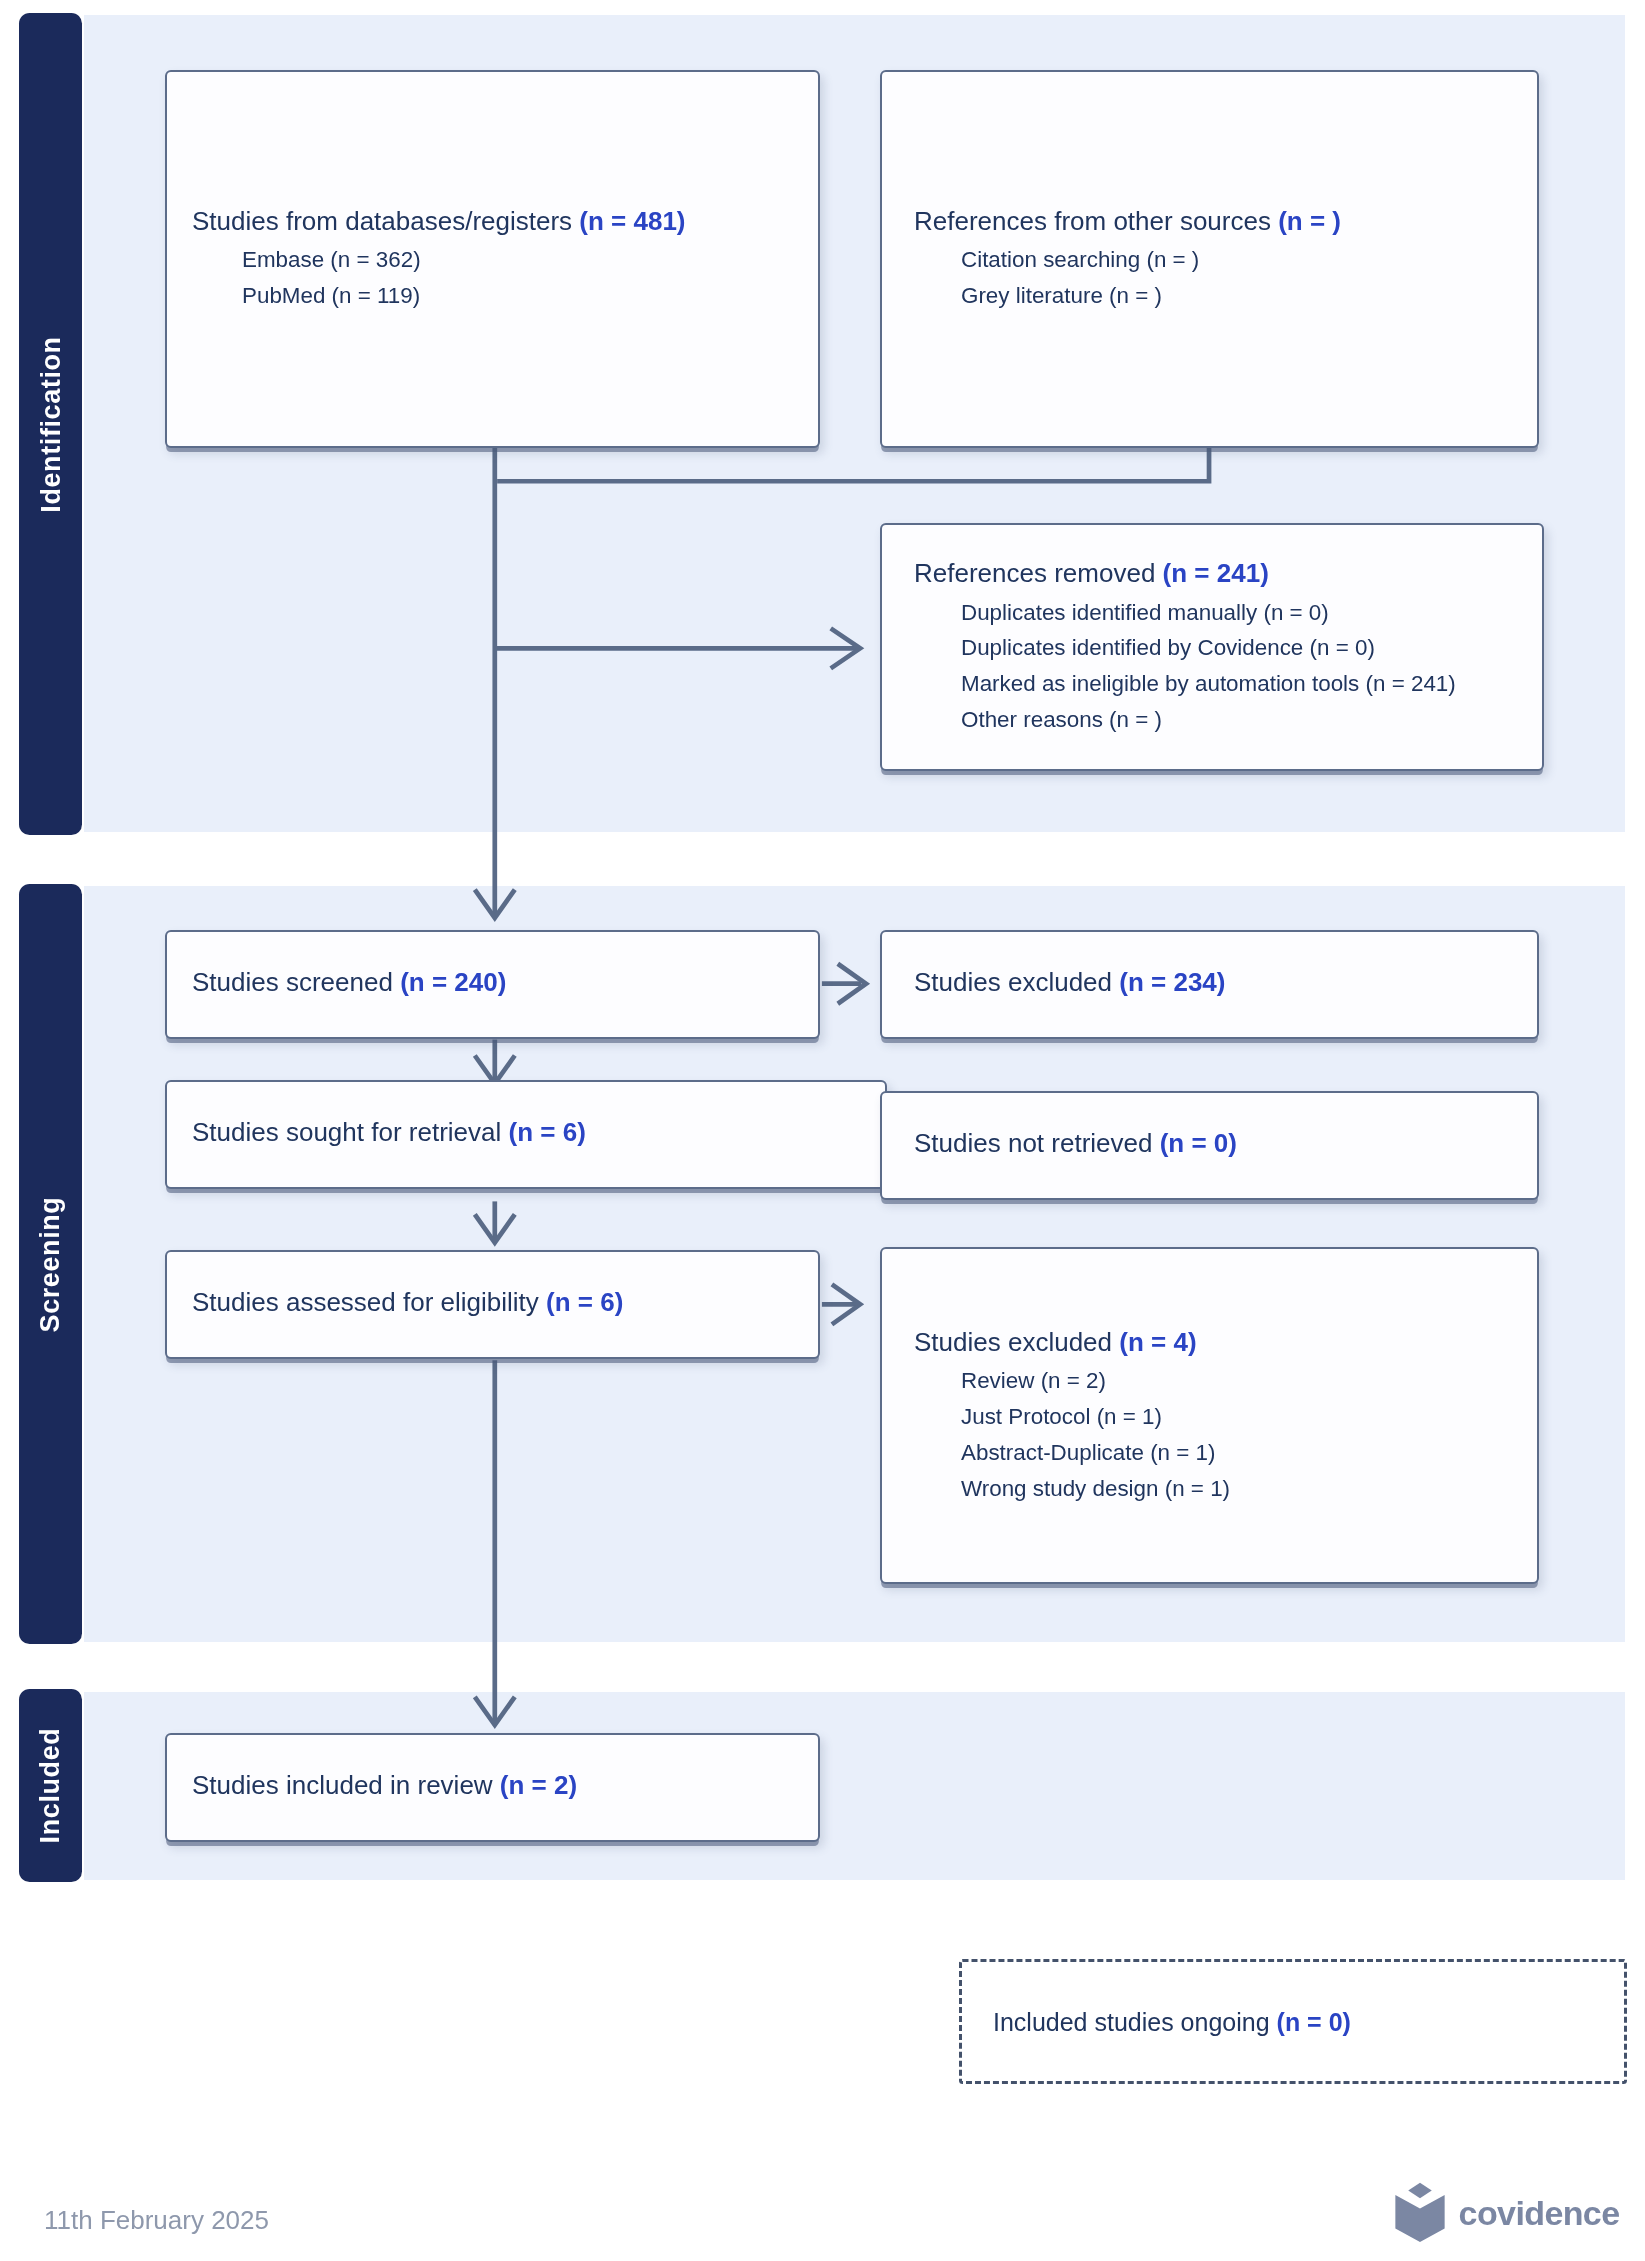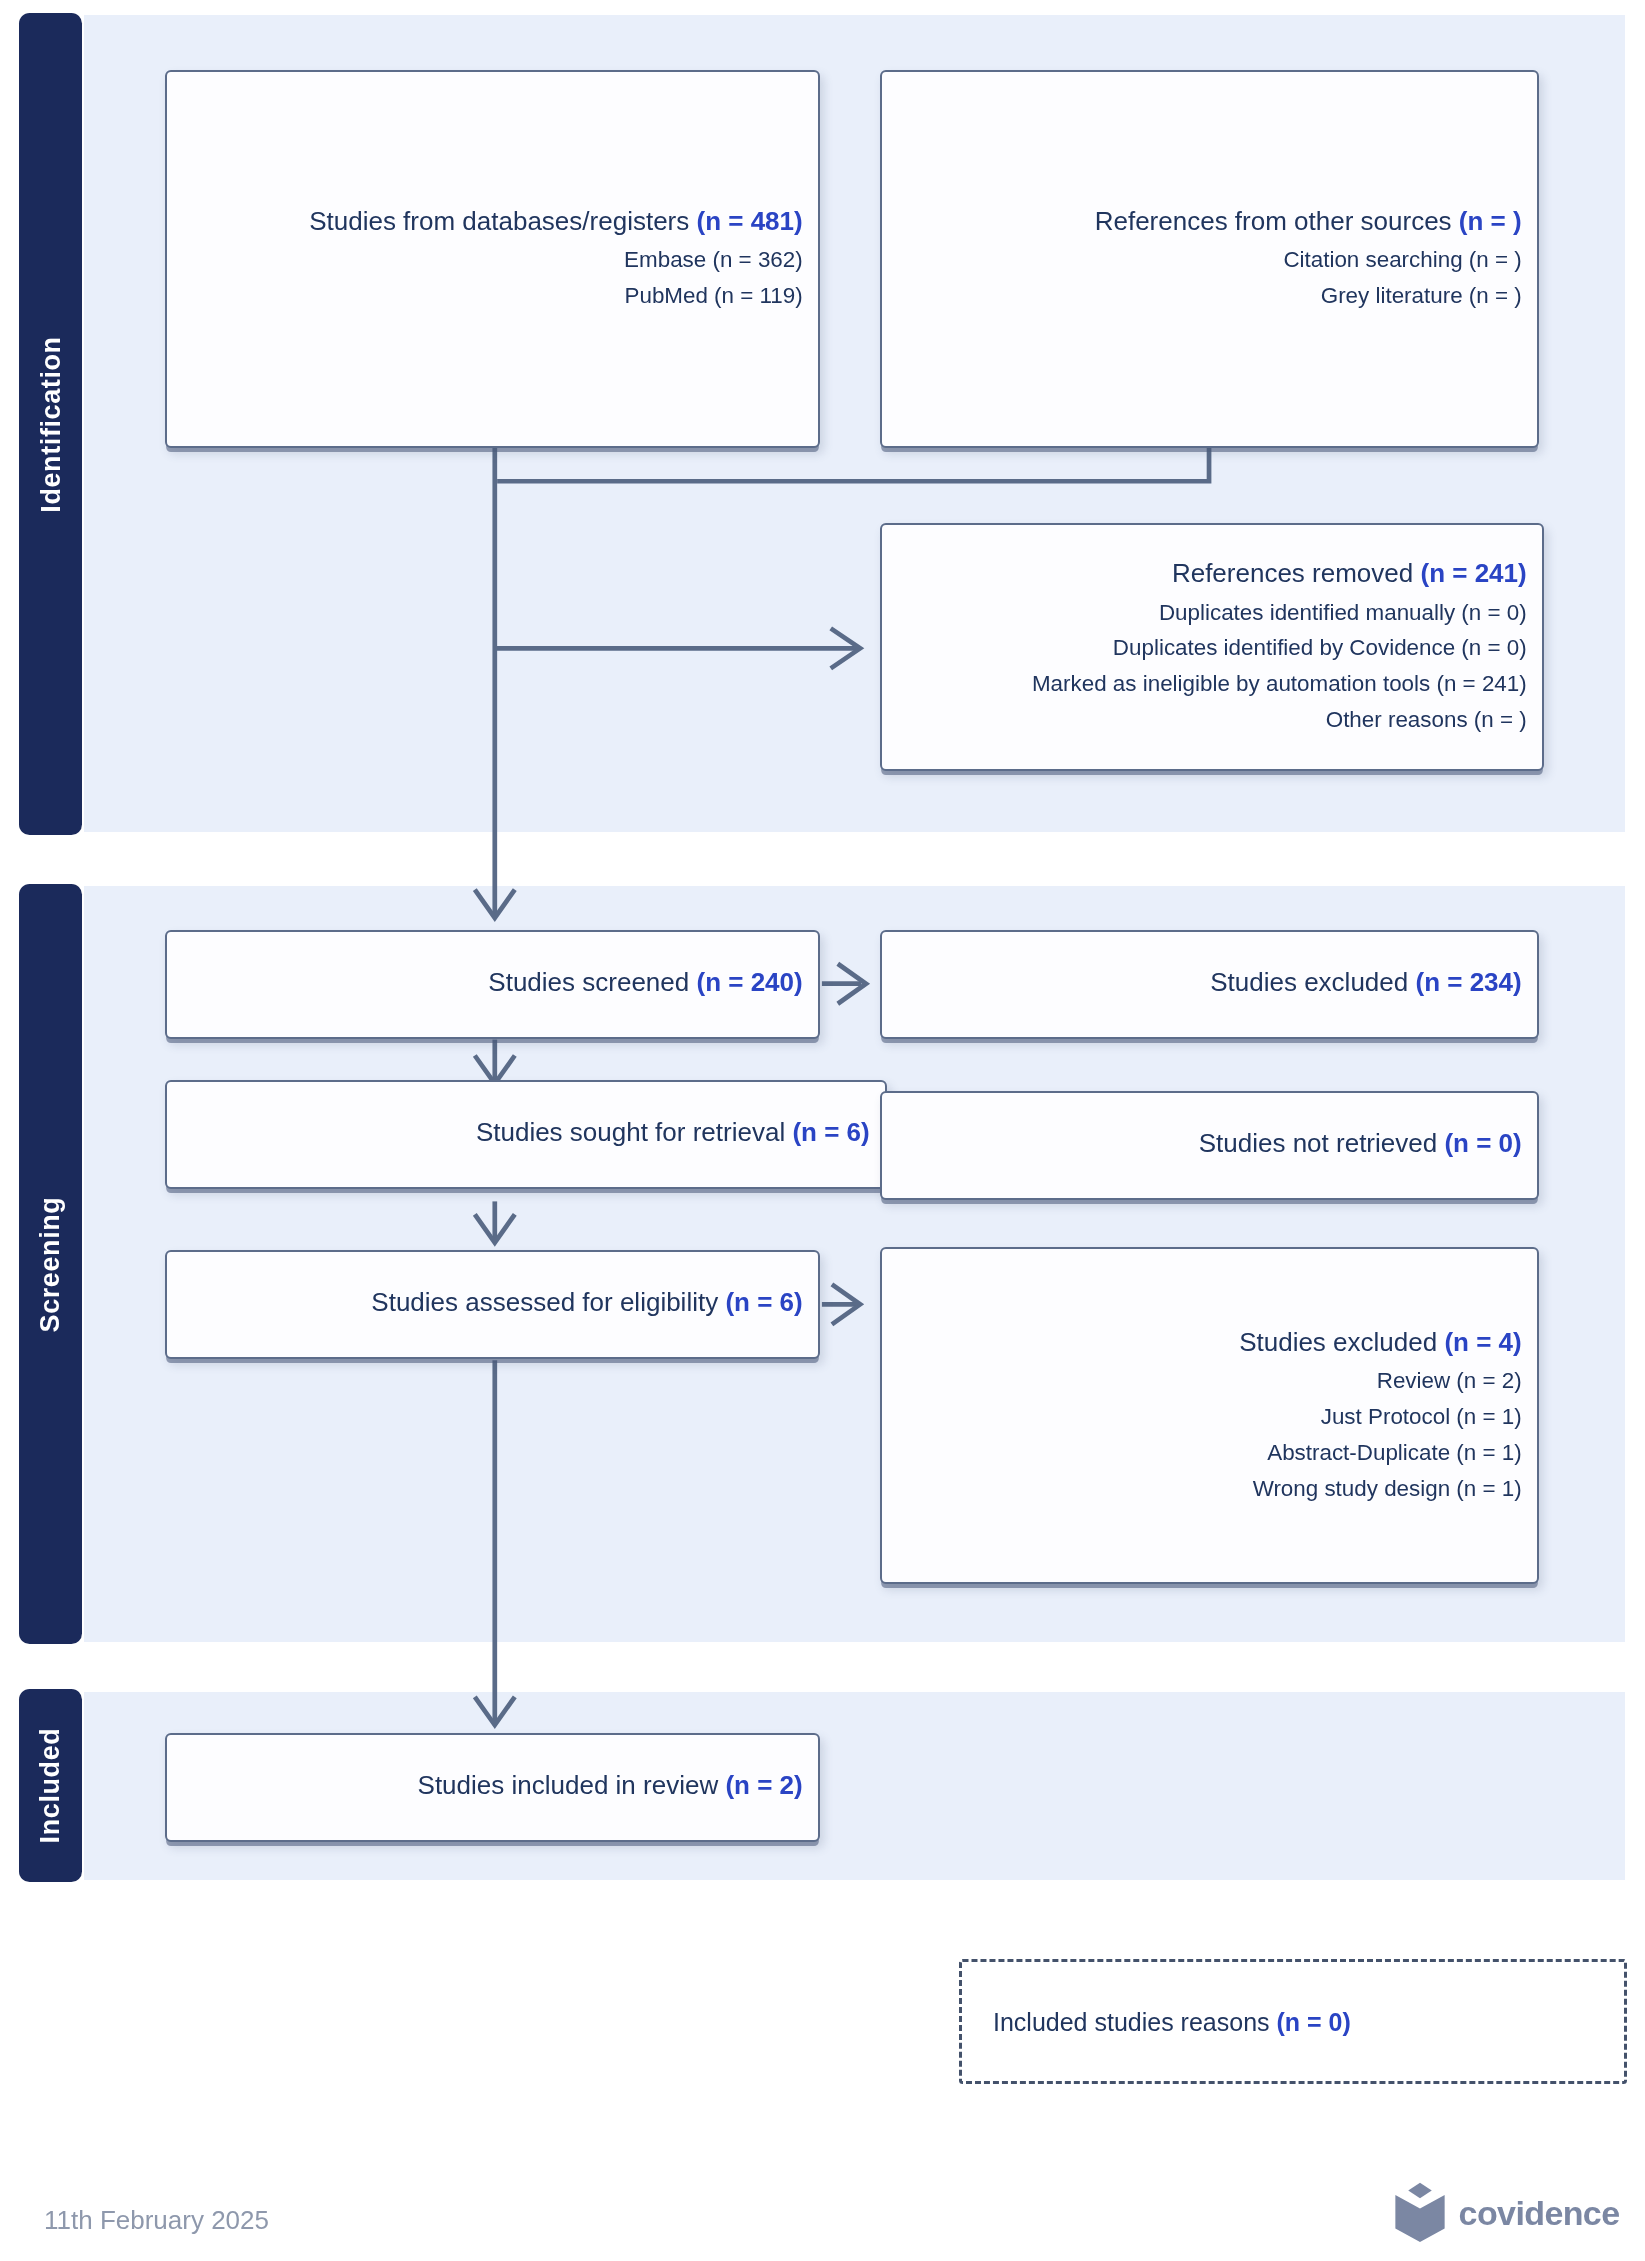--- a/index.html
+++ b/index.html
@@ -23,21 +23,21 @@
     position:absolute;left:19.4px;width:63px;background:var(--navy);border-radius:10.6px;
     display:flex;align-items:center;justify-content:center;
   }
   .pill span{
     transform:rotate(-90deg);white-space:nowrap;color:#ffffff;font-weight:bold;
     font-size:27px;letter-spacing:0.6px;
   }
   .box{
     position:absolute;background:#FDFDFF;border:2.9px solid var(--border);border-radius:5.9px;
     box-sizing:border-box;display:flex;flex-direction:column;justify-content:center;
-    align-items:flex-end;padding:10.6px 15.3px 10.6px 25px;
+    align-items:flex-start;padding:10.6px 15.3px 10.6px 25px;
     box-shadow:0 5.3px 0 -1.2px rgba(74,90,122,.55), 3.5px 5.9px 9.4px rgba(74,90,122,.18);
   }
   .box.right{padding-left:32px;}
   .title{font-size:26px;line-height:1.35;margin-bottom:3.5px;}
   .n{font-weight:bold;color:var(--accent);}
   .item{font-size:22.4px;line-height:1.6;padding-left:50px;}
   .box.right .item{padding-left:47px;}
   .dashed{
     position:absolute;border:3.5px dashed #44526B;border-radius:3.5px;background:transparent;
     box-sizing:border-box;display:flex;flex-direction:column;justify-content:center;
@@ -143,21 +143,21 @@
     <div class="item">Just Protocol (n = 1)</div>
     <div class="item">Abstract-Duplicate (n = 1)</div>
     <div class="item">Wrong study design (n = 1)</div>
   </div>
 
   <div class="box" style="left:165px;top:1733px;width:655px;height:109px;">
     <div class="title"><span>Studies included in review</span> <span class="n">(n = 2)</span></div>
   </div>
 
   <div class="dashed" style="left:959px;top:1959px;width:668px;height:125px;">
-    <div class="dline"><span>Included studies reasons</span> <span class="n">(n = 0)</span></div>
+    <div class="dline"><span>Included studies ongoing</span> <span class="n">(n = 0)</span></div>
   </div>
 
   <div class="date">11th February 2025</div>
 
   <div class="logo">
     <svg width="56" height="64" viewBox="0 0 100 112">
       <polygon points="50,0 71,14 50,28 29,14" fill="#7B87A3"></polygon>
       <path d="M6,22 L50,46 L94,22 L94,82 L50,106 L6,82 Z" fill="#7B87A3"></path>
     </svg>
     <span class="logo-text">covidence</span>

